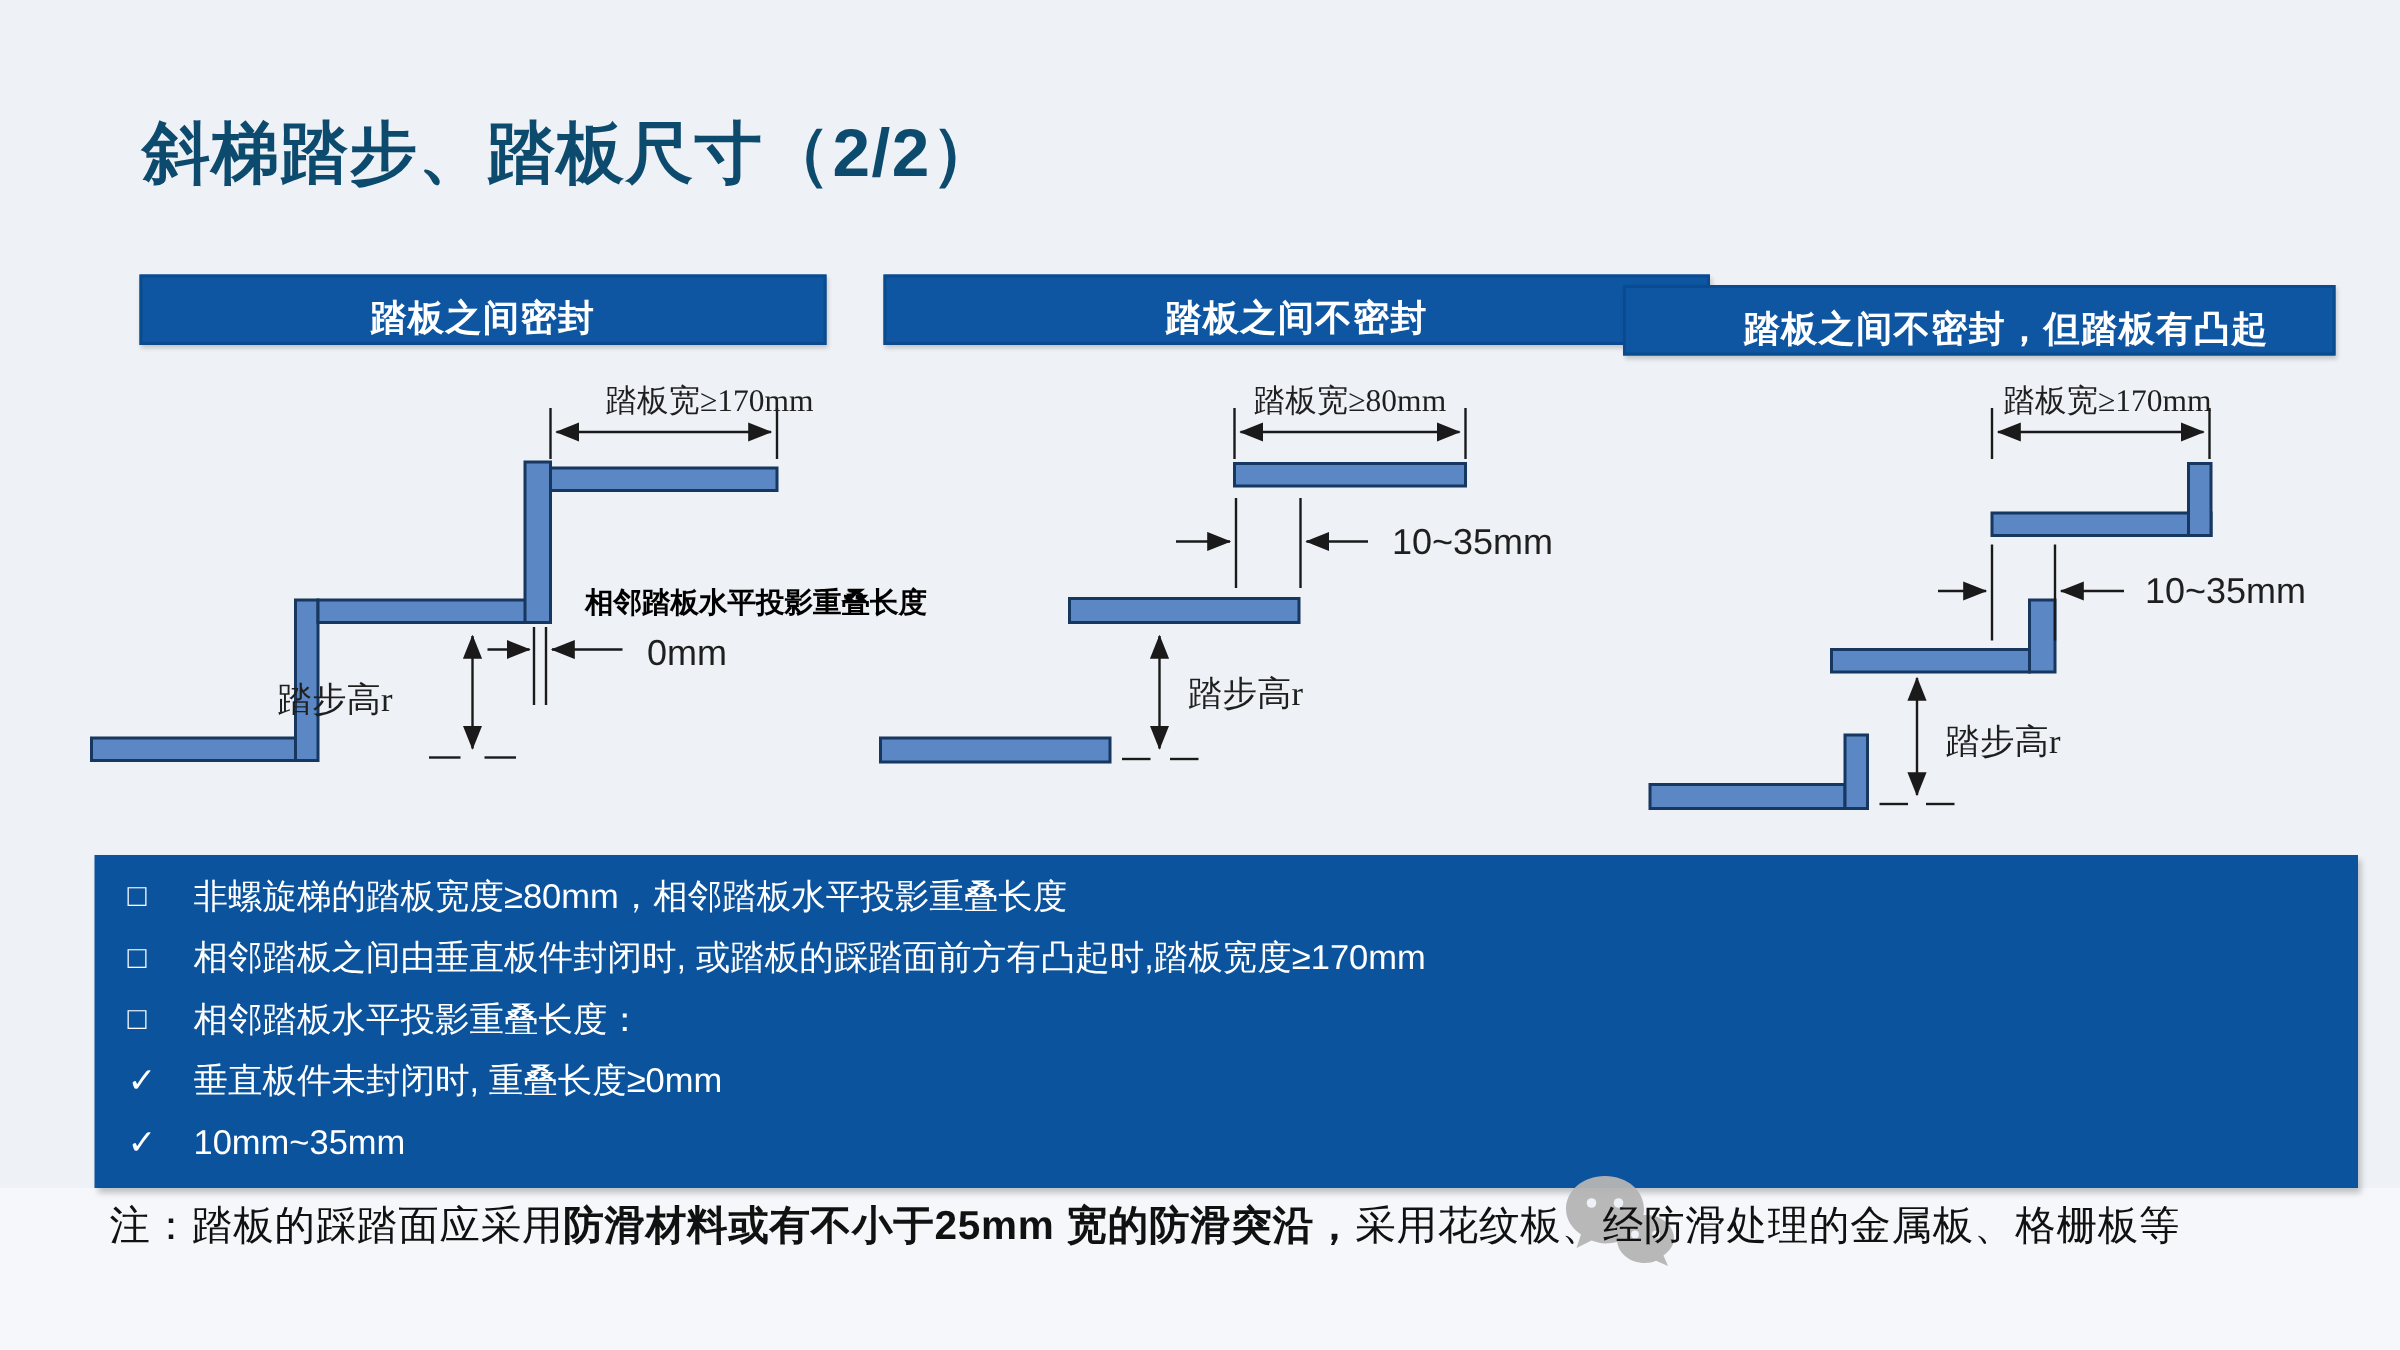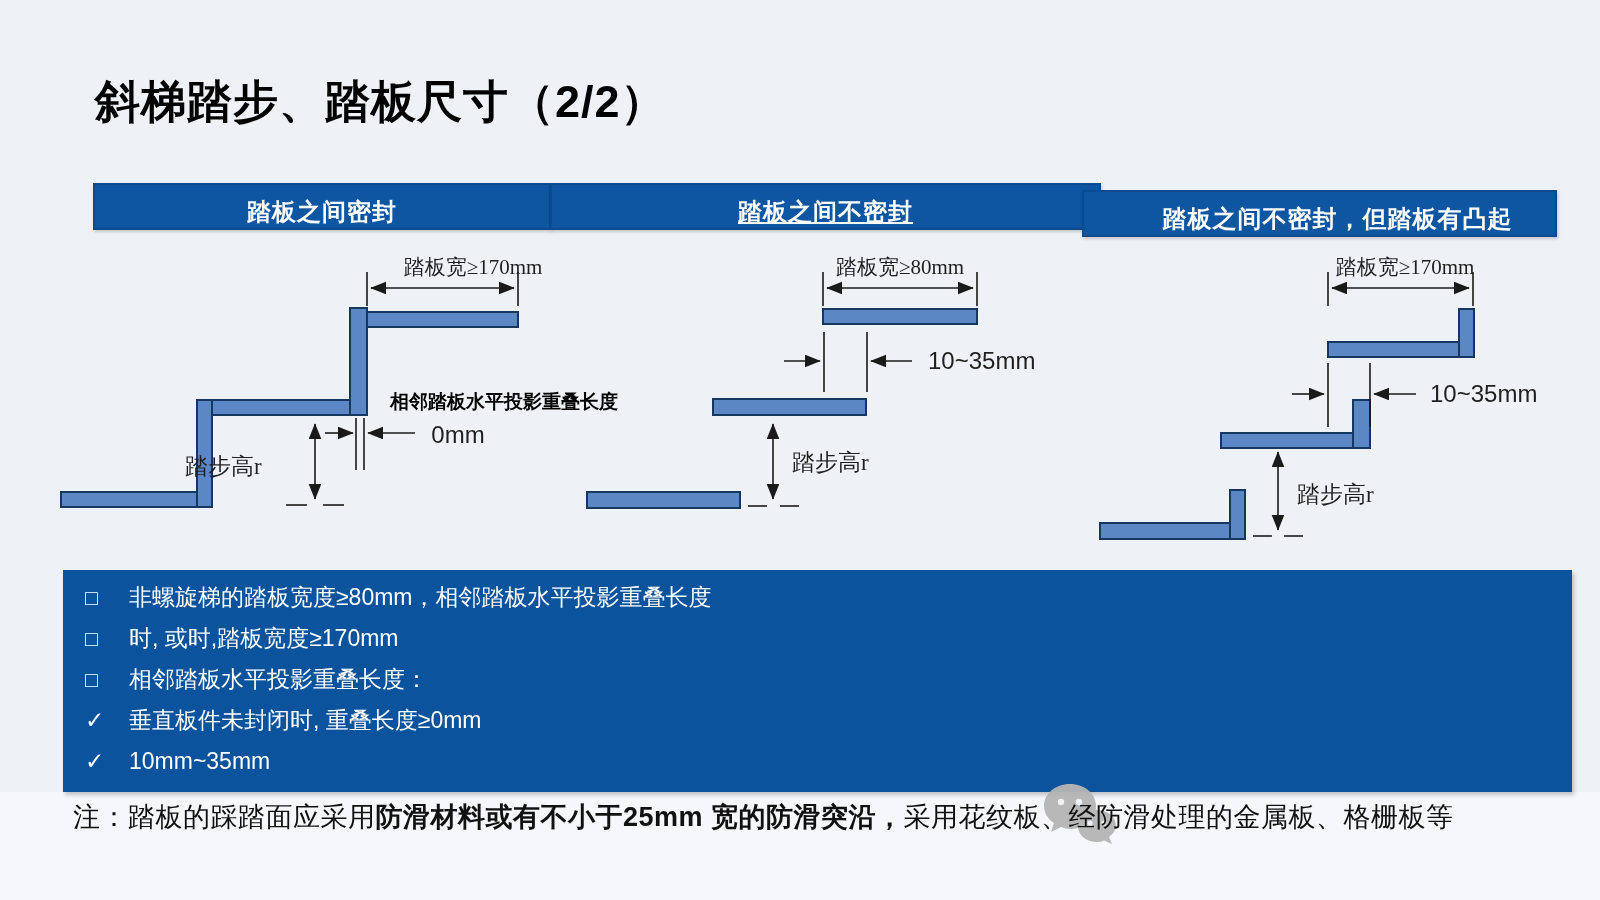--- a/index.html
+++ b/index.html
@@ -7,30 +7,30 @@
     width:1600px;height:900px;position:relative;overflow:hidden;
     background:#eef1f5;
     font-family:"Liberation Sans",sans-serif;
   }
   .bottom-strip{
     position:absolute;left:0;top:792px;width:1600px;height:108px;
     background:#f5f7fa;
   }
   .slide-title{
     position:absolute;left:95px;top:72px;
-    font-size:45px;font-weight:800;color:#000000;letter-spacing:1px;
+    font-size:45px;font-weight:800;color:#0c4a6e;letter-spacing:1px;
   }
   .hdr-bar{
     position:absolute;height:47px;background:#0e56a2;border:2px solid #0a4a8e;
     box-sizing:border-box;display:flex;align-items:flex-end;justify-content:center;
     color:#ffffff;font-size:24px;font-weight:700;letter-spacing:1px;
     box-shadow:1px 2px 3px rgba(0,0,0,0.18);
   }
   .hdr-1{left:93px;top:183px;width:458px;}
-  .hdr-2{left:550px;top:183px;width:551px;text-decoration:underline;}
+  .hdr-2{left:589px;top:183px;width:551px;}
   .hdr-3{left:1082px;top:190px;width:475px;padding-left:36px;}
   .diagram{position:absolute;}
   .dg-1{left:40px;top:240px;}
   .dg-2{left:560px;top:240px;}
   .dg-3{left:1060px;top:240px;}
   svg .tread{fill:#5b87c5;stroke:#16375f;stroke-width:2px;}
   svg .dim{stroke:#1a1a1a;stroke-width:1.6px;fill:none;}
   svg .lbl{fill:#1f1f1f;font-family:"Liberation Serif",serif;}
   svg .lbl-num{fill:#1f1f1f;font-family:"Liberation Sans",sans-serif;}
   svg .lbl-bold{fill:#000000;font-family:"Liberation Sans",sans-serif;font-weight:700;}
@@ -170,21 +170,23 @@
 </svg>
 
 <div class="info-box">
   <div class="ib-line">
     <span class="ib-bullet">□</span>
     <span class="b">非螺旋梯的踏板宽度≥80mm</span>
     <span>，相邻踏板水平投影重叠长度</span>
   </div>
   <div class="ib-line">
     <span class="ib-bullet">□</span>
+    <span class="b">相邻踏板之间由垂直板件封闭</span>
     <span>时, 或</span>
+    <span class="b">踏板的踩踏面前方有凸起</span>
     <span>时, </span>
     <span class="b">踏板宽度≥170mm</span>
   </div>
   <div class="ib-line">
     <span class="ib-bullet">□</span>
     <span class="b">相邻踏板水平投影重叠长度：</span>
   </div>
   <div class="ib-line">
     <span class="ib-bullet ib-check">✓</span>
     <span>垂直板件未封闭时, 重叠长度</span>

